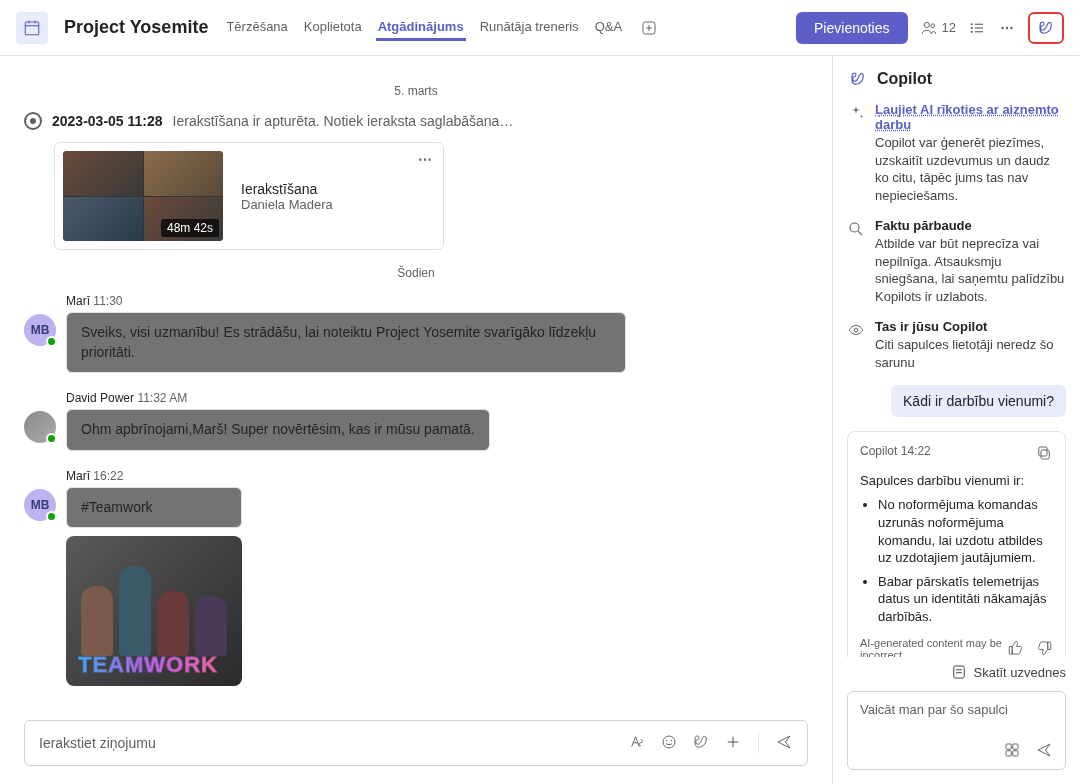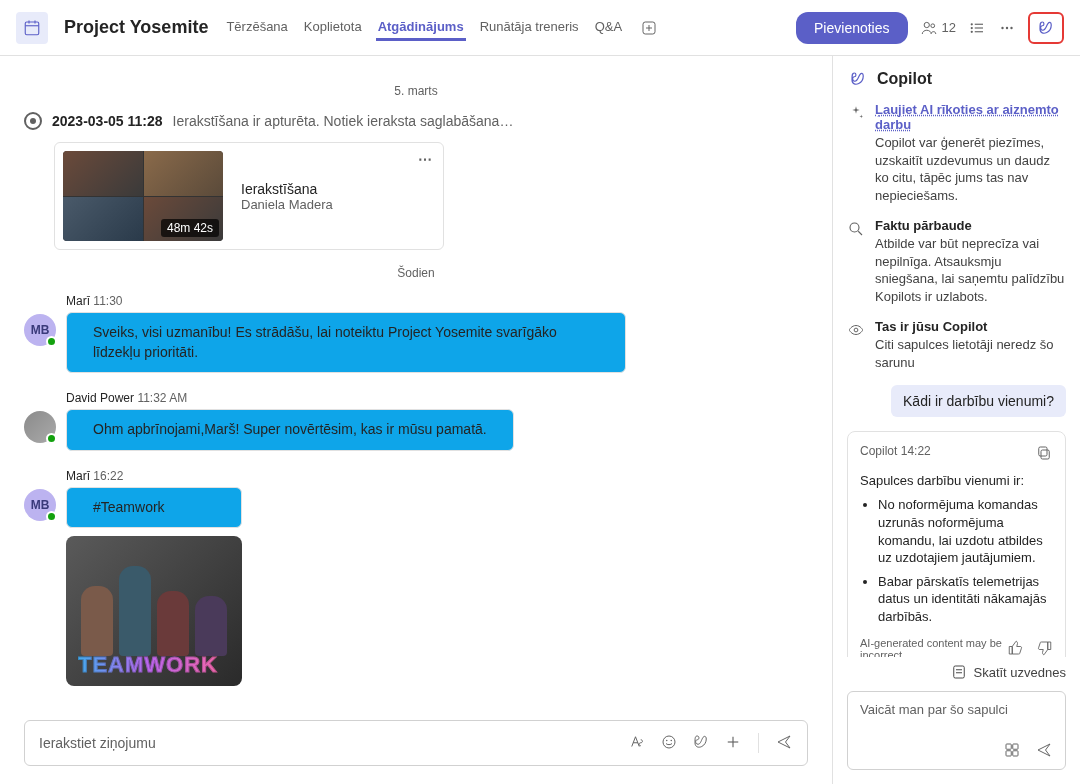--- a/index.html
+++ b/index.html
@@ -6,21 +6,21 @@
 body { font-family: 'Segoe UI', -apple-system, sans-serif; font-size: 14px; color: #242424; background: #fff; width: 1080px; height: 784px; overflow: hidden; }
 
 .header { display: flex; align-items: center; height: 56px; padding: 0 16px; border-bottom: 1px solid #e1e1e1; gap: 16px; }
 .app-icon { width: 32px; height: 32px; background: #e8ebfa; border-radius: 4px; display: flex; align-items: center; justify-content: center; }
 .app-icon svg { fill: #5b5fc7; }
 .title { font-size: 18px; font-weight: 700; }
 .tabs { display: flex; gap: 12px; font-size: 13px; color: #616161; }
 .tab { padding: 4px 2px; cursor: pointer; }
 .tab.active { color: #5b5fc7; border-bottom: 3px solid #5b5fc7; font-weight: 600; }
 .header-right { margin-left: auto; display: flex; align-items: center; gap: 12px; }
-.join-btn { background: #5b5fc7; color: #fff; border: none; padding: 8px 18px; border-radius: 12px; font-size: 14px; cursor: pointer; }
+.join-btn { background: #5b5fc7; color: #fff; border: none; padding: 8px 18px; border-radius: 6px; font-size: 14px; cursor: pointer; }
 .people { display: flex; align-items: center; gap: 4px; color: #616161; font-size: 13px; }
 .hdr-icon { color: #616161; cursor: pointer; display: flex; }
 .copilot-btn { width: 36px; height: 32px; border: 2px solid #e53935; border-radius: 6px; display: flex; align-items: center; justify-content: center; cursor: pointer; }
 .copilot-logo { width: 18px; height: 18px; }
 
 .body { display: flex; height: calc(100% - 56px); }
 .chat-pane { flex: 1; display: flex; flex-direction: column; overflow: hidden; }
 .chat-scroll { flex: 1; overflow-y: auto; padding: 20px 24px 10px; }
 .date-sep { text-align: center; font-size: 12px; color: #616161; margin: 8px 0 14px; }
 
@@ -41,21 +41,21 @@
 .rec-author { font-size: 13px; color: #616161; }
 .rec-more { position: absolute; top: 8px; right: 10px; color: #616161; cursor: pointer; font-weight: bold; letter-spacing: 1px; }
 
 .msg { display: flex; gap: 10px; margin-bottom: 18px; }
 .avatar { width: 32px; height: 32px; border-radius: 50%; background: #bcb3f0; color: #3a3a7a; font-size: 12px; font-weight: 600; display: flex; align-items: center; justify-content: center; position: relative; flex-shrink: 0; margin-top: 20px; }
 .avatar.photo { background: linear-gradient(135deg,#8a8a8a,#aaa); }
 .presence { position: absolute; bottom: -1px; right: -1px; width: 11px; height: 11px; background: #13a10e; border: 2px solid #fff; border-radius: 50%; }
 .msg-body { max-width: 560px; }
 .msg-head { font-size: 12px; color: #616161; margin-bottom: 4px; }
 .msg-author { color: #242424; }
-.bubble { background: #0ea5e9; border: 1px solid #e1e1e1; border-radius: 6px; padding: 10px 26px; font-size: 14px; line-height: 1.4; }
+.bubble { background: #737373; border: 1px solid #e1e1e1; border-radius: 6px; padding: 10px 14px; font-size: 14px; line-height: 1.4; }
 
 .gif { width: 176px; height: 150px; margin-top: 8px; border-radius: 8px; background: linear-gradient(135deg,#5a5a5a,#2a2a2a); position: relative; display: flex; align-items: flex-end; overflow: hidden; }
 .gif-ppl { position:absolute; inset:0; display:flex; align-items:flex-end; justify-content:center; gap:6px; padding-bottom:30px;}
 .gif-ppl div{width:32px;height:70px;background:#7a5a4a;border-radius:14px 14px 4px 4px;}
 .gif-ppl div:nth-child(2){height:90px;background:#3a5a6a;}
 .gif-ppl div:nth-child(3){height:65px;background:#6a3a3a;}
 .gif-ppl div:nth-child(4){height:60px;background:#4a3a5a;}
 .gif-text { position: absolute; bottom: 8px; left: 12px; font-weight: 900; font-size: 22px; letter-spacing: 1px; background: linear-gradient(90deg,#4ae,#b6e,#e6a); -webkit-background-clip: text; background-clip: text; color: transparent; -webkit-text-stroke: 1px rgba(0,0,0,.2); }
 
 .compose { margin: 0 24px 18px; border: 1px solid #d1d1d1; border-radius: 6px; padding: 12px 14px; display: flex; align-items: center; }

